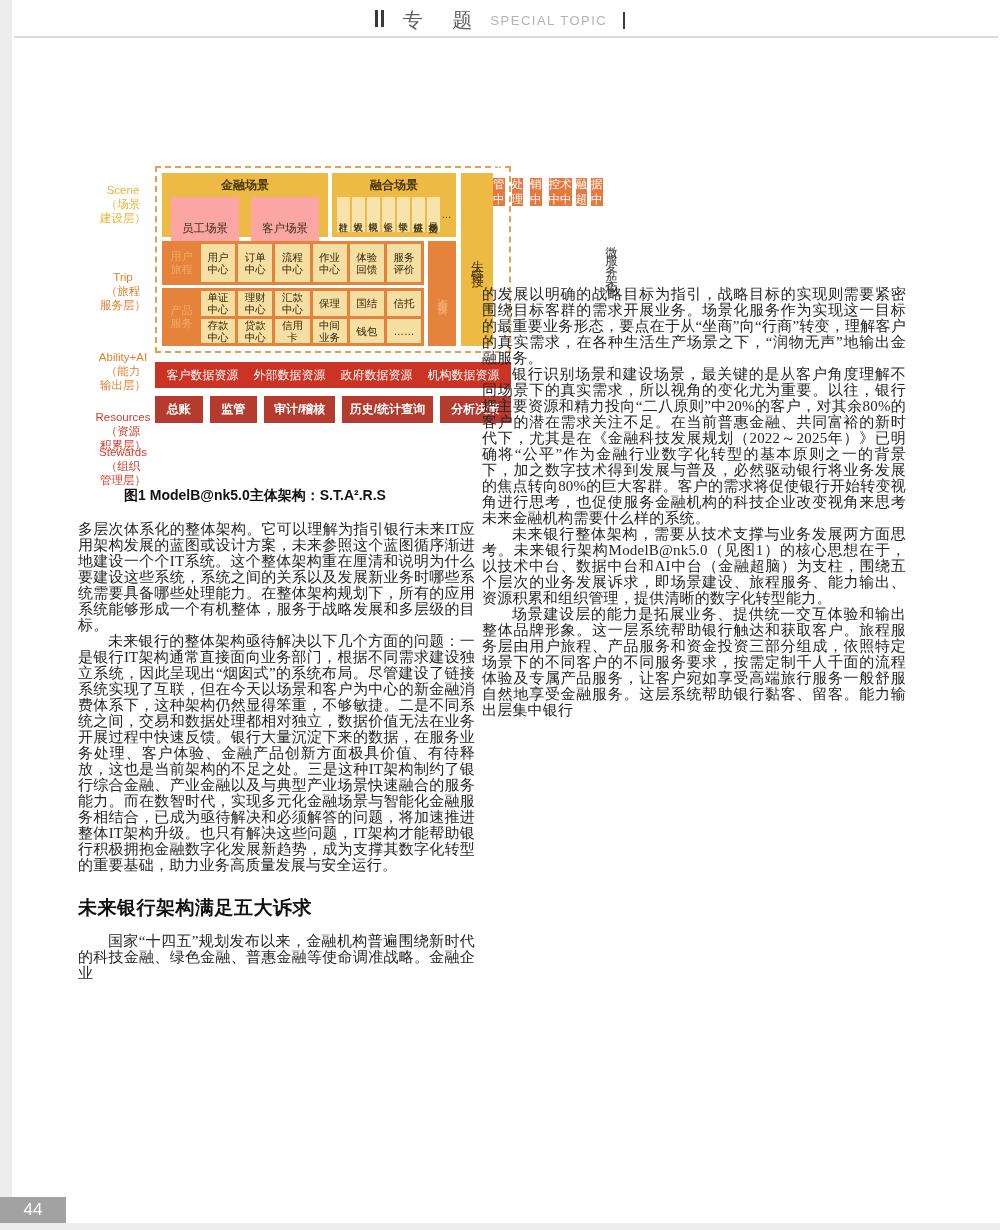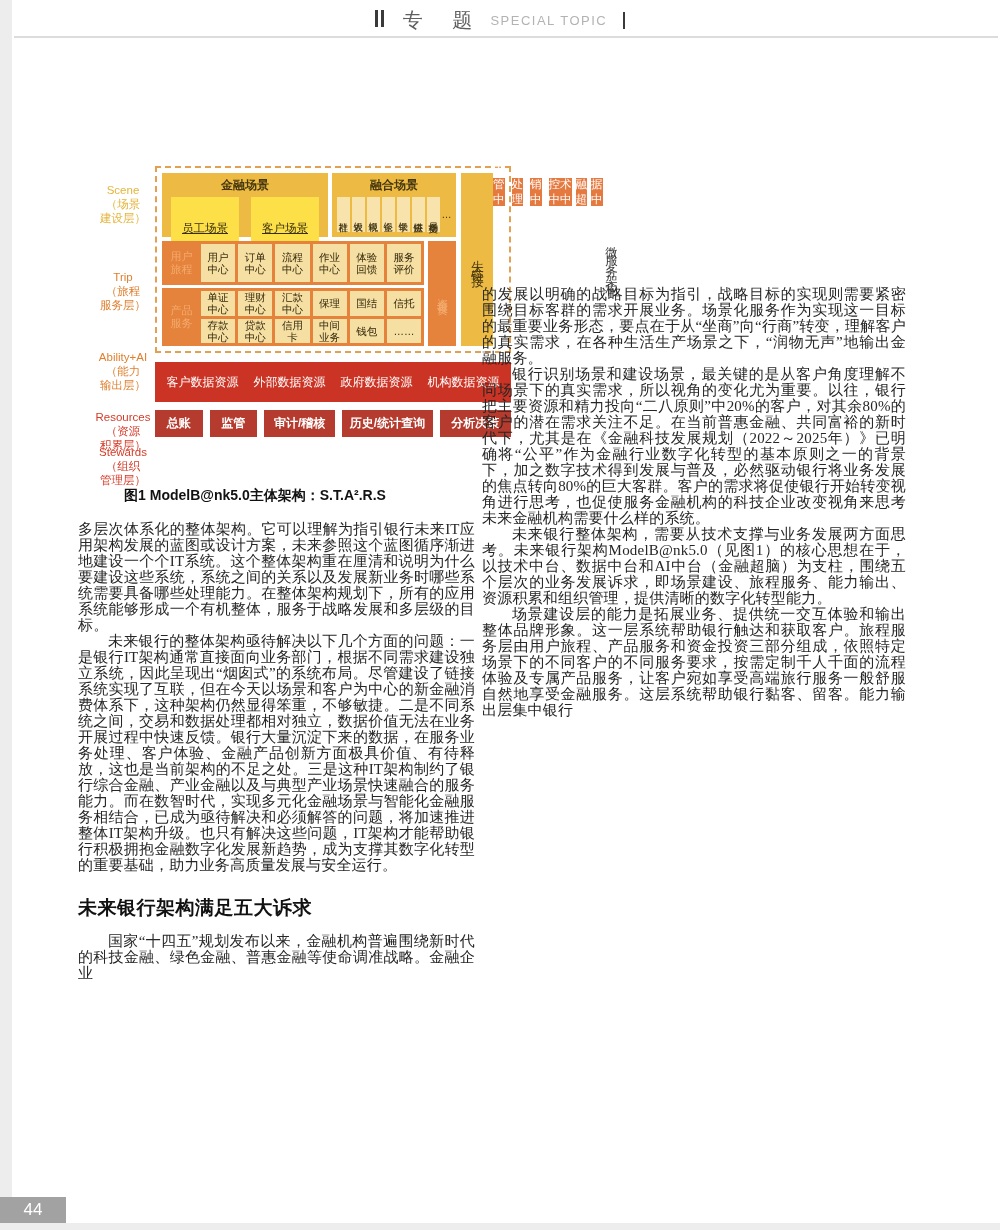--- a/index.html
+++ b/index.html
@@ -40,21 +40,21 @@
   .eco { width:32px; margin-left:5px; background:#edbb44; display:flex; align-items:center; justify-content:center; }
   .eco .vtext { font-size:12.5px; letter-spacing:5px; color:#46370f; }
   .micro { width:20px; display:flex; align-items:center; justify-content:center; }
   .micro .vtext { font-size:12.5px; letter-spacing:9px; color:#3c3c3c; }
 
   .scene-row { display:flex; gap:4px; height:64px; }
   .scene-box { background:#edbb44; padding:3px 5px; display:flex; flex-direction:column; }
   .finance { flex:1.32; } .fusion { flex:1; }
   .scene-title { text-align:center; font-size:12px; font-weight:bold; color:#46370f; margin:1px 0 3px; }
   .scene-items { flex:1; display:flex; gap:12px; align-items:center; justify-content:center; padding:0 4px 2px; }
-  .scene-item { background:#fde047; color:#3a2e0e; font-size:11.5px; padding:24px 11px; white-space:nowrap;text-decoration:underline; }
+  .scene-item { background:#fca5a5; color:#3a2e0e; font-size:11.5px; padding:24px 11px; white-space:nowrap; }
   .fusion-items { flex:1; display:flex; gap:2px; justify-content:center; align-items:stretch; padding-bottom:2px; }
   .fusion-item { background:#f7e3ab; width:13px; display:flex; align-items:center; justify-content:center; }
   .fusion-item .vtext { font-size:9.5px; color:#3a2e0e; line-height:1; }
   .fusion-more { width:9px; display:flex; align-items:center; justify-content:center; font-size:10px; color:#3a2e0e; }
 
   .trip-sec { display:flex; }
   .strips-col { flex:1; display:flex; flex-direction:column; gap:3px; }
   .strip { background:#e5823b; display:flex; padding:3px; gap:3px; }
   .strip1 { height:44px; } .strip2 { height:58px; }
   .strip-label { width:33px; display:flex; align-items:center; justify-content:center; text-align:center;
@@ -65,21 +65,21 @@
   .subrow { flex:1; display:flex; gap:3px; }
   .invest { width:28px; margin-left:4px; background:#e5823b; display:flex; align-items:center; justify-content:center; }
   .invest .vtext { color:#f3ab6e; font-size:11px; letter-spacing:2px; }
 
   .ab-row { display:flex; margin-top:5px; }
   .ab1 { gap:7px; } .ab2 { gap:4px; }
   .ab-box { background:#e57a41; color:#fff; font-size:11.5px; height:28px; flex:1;
             display:flex; align-items:center; justify-content:center; }
   .ab1 .ab-box:nth-child(2) { flex:1.25; }
 
-  .resources { margin-top:9px; background:#cb3425; color:#fff; height:40px; padding:0 4px;
+  .resources { margin-top:9px; background:#cb3425; color:#fff; height:26px; padding:0 4px;
                display:flex; align-items:center; justify-content:space-around; font-size:12px; }
   .stewards { margin-top:8px; display:flex; gap:7px;font-weight:bold; }
   .st-box { background:#b43b2e; color:#fff; height:27px; font-size:12px;
             display:flex; align-items:center; justify-content:center; }
   .st-1,.st-2 { flex:1; } .st-3 { flex:1.5; } .st-4 { flex:1.9; } .st-5 { flex:1.5; }
 
   .figcaption { position:absolute; left:45px; top:487px; width:420px; text-align:center;
                 font-weight:bold; font-size:14px; color:#111;
                 font-family:"Liberation Sans","DejaVu Sans",sans-serif; }
 

